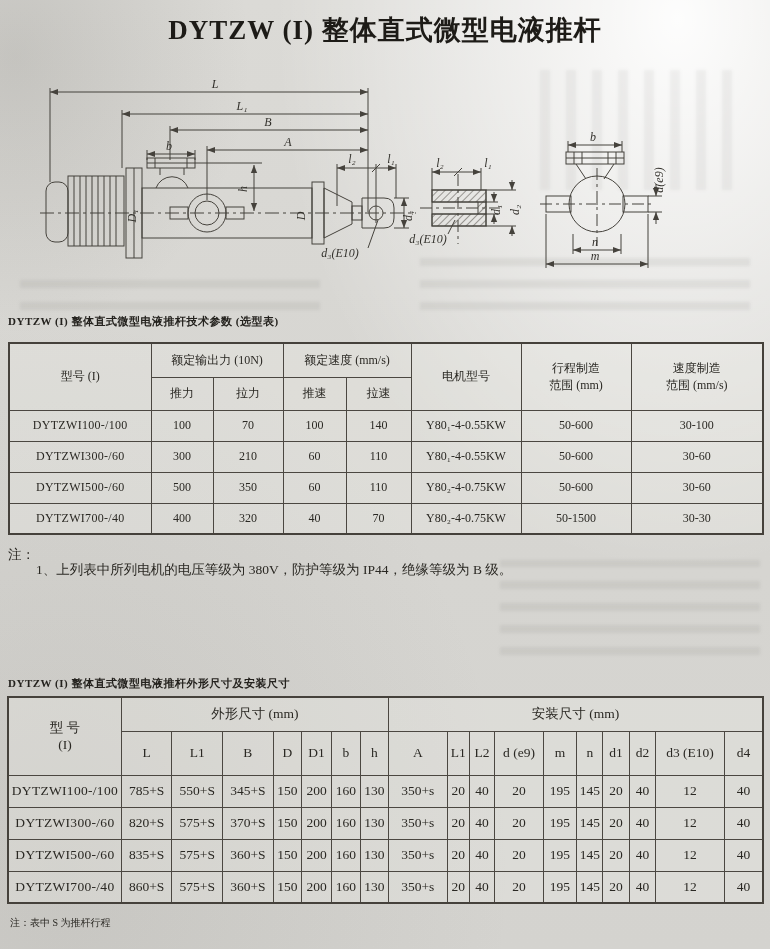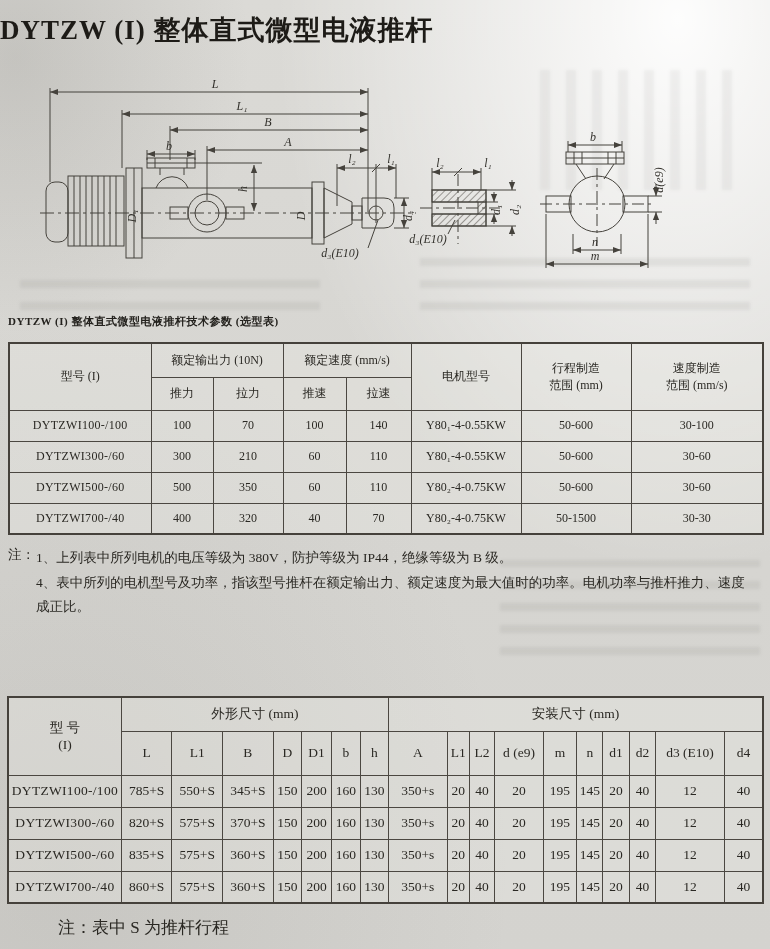--- a/index.html
+++ b/index.html
@@ -17,21 +17,21 @@
       linear-gradient(180deg,#dbdad6 0%,#d7d6d2 40%,#d4d3cf 100%);
     color:#262420;
   }
   
   .smudge{position:absolute;pointer-events:none;filter:blur(1.5px);
     background:repeating-linear-gradient(0deg, rgba(105,103,98,.10) 0 8px, rgba(105,103,98,0) 8px 22px);}
   .smudge.v{background:repeating-linear-gradient(90deg, rgba(105,103,98,.08) 0 10px, rgba(105,103,98,0) 10px 26px);}
 
   h1.title{
     position:absolute;top:12px;left:0;width:770px;margin:0;
-    font-size:27px;font-weight:bold;letter-spacing:1px;color:#1d1b17;
+    text-align:center;font-size:27px;font-weight:bold;letter-spacing:1px;color:#1d1b17;
   }
 
   svg.drawing{position:absolute;top:62px;left:0;}
   .dimtxt{font-family:"Liberation Serif","DejaVu Serif",serif;font-style:italic;font-size:12px;fill:#33312c;text-anchor:middle;}
 
   .sec-heading{
     position:absolute;left:8px;font-size:11px;font-weight:bold;color:#24221e;letter-spacing:.5px;white-space:nowrap;
   }
 
   table.dtable{
@@ -45,22 +45,22 @@
   table.dtable{border:2px solid #45413b;}
   table.spec td{font-size:12px;margin-top:24px;}
   table.spec tr.h1{height:34px;} table.spec tr.h2{height:33px;} table.spec tr.dr{height:31px;}
   table.dim tr.h1{height:34px;} table.dim tr.h2{height:44px;} table.dim tr.dr{height:32px;}
   table.dim td{font-size:13.5px;}
   .two-line div{line-height:17px;}
   .model-cell{letter-spacing:.3px;}
 
   .notes{position:absolute;left:8px;top:546px;width:744px;font-size:13.5px;color:#2a2823;}
   .notes .nlabel{position:absolute;left:0;top:0;}
-  .notes .nitem{margin:0 0 0 28px;line-height:24.5px;width:716px;}
-  .footer-note{position:absolute;left:10px;top:916px;font-size:17px;color:#2a2823;margin-left:48px;}
+  .notes .nitem{margin:12px 0 0 28px;line-height:24.5px;width:716px;}
+  .footer-note{position:absolute;left:10px;top:916px;font-size:10px;color:#2a2823;}
 </style>
 </head>
 <body>
 
 <div class="page">
 
   <div class="smudge" style="left:420px;top:255px;width:330px;height:55px;"></div>
   <div class="smudge" style="left:500px;top:560px;width:260px;height:95px;"></div>
   <div class="smudge v" style="left:540px;top:70px;width:200px;height:120px;"></div>
   <div class="smudge" style="left:20px;top:280px;width:300px;height:30px;"></div>
@@ -317,23 +317,23 @@
       <td>Y80₂-4-0.75KW</td>
       <td>50-1500</td>
       <td>30-30</td>
     </tr>
   </tbody>
     </table>
 
   <div class="notes">
     <span class="nlabel">注：</span>
     <p class="nitem">1、上列表中所列电机的电压等级为 380V，防护等级为 IP44，绝缘等级为 B 级。</p>
-    <p class="nitem">4、表中所列的电机型号及功率，指该型号推杆在额定输出力、额定速度为最大值时的功率。电机功率与推杆推力、速度成正比。</p>
   </div>
 
+  <div class="sec-heading" style="top:676px;">DYTZW (I) 整体直式微型电液推杆外形尺寸及安装尺寸</div>
 
   <table class="dtable dim" style="top:696px;left:7px;width:757px;">
     <colgroup>
       <col style="width:112px">
         <col style="width:50px">
         <col style="width:50px">
         <col style="width:50px">
       <col style="width:28px">
         <col style="width:30px">
         <col style="width:28px">

